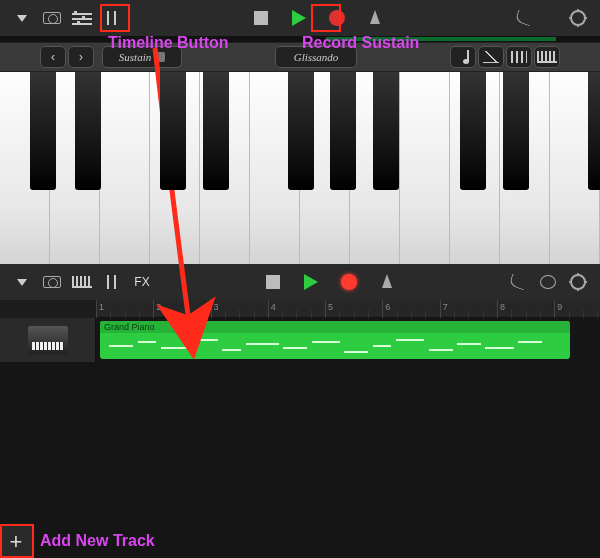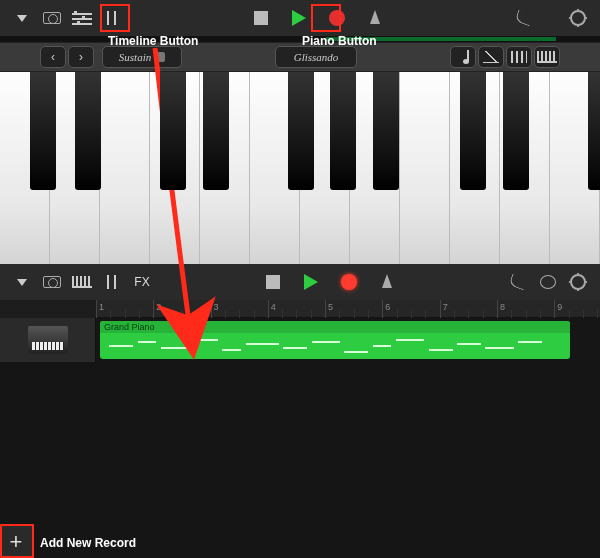--- a/index.html
+++ b/index.html
@@ -61,22 +61,22 @@
     border-left: 5px solid transparent;
     border-right: 5px solid transparent;
   }
   .highlight-box {
     position: absolute;
     border: 2px solid #ff2a1a;
     pointer-events: none;
   }
   .annot-label {
     position: absolute;
-    color: #ffffff;
-    font-size: 12px;
+    color: #d946ef;
+    font-size: 16px;
     font-weight: 600;
     pointer-events: none;
   }
   
   .mini-ruler {
     height: 6px;
     background: #121212;
     position: relative;
   }
   .mini-ruler .seg {
@@ -401,21 +401,21 @@
     <div class="blackkey" style="left:373px"></div>
     <div class="blackkey" style="left:460px"></div>
     <div class="blackkey" style="left:503px"></div>
     <div class="blackkey" style="left:588px"></div>
   </div>
 
   <div class="highlight-box" style="left:100px; top:4px; width:30px; height:28px;"></div>
   <div class="annot-label" style="left:108px; top:34px;">Timeline Button</div>
 
   <div class="highlight-box" style="left:311px; top:4px; width:30px; height:28px;"></div>
-  <div class="annot-label" style="left:302px; top:34px;">Piano Button</div>
+  <div class="annot-label" style="left:302px; top:34px;">Record Sustain</div>
 </div>
 
 <div class="view-bottom">
 
   <div class="toolbar">
     <div class="tb-btn">
         <div class="triangle-down"></div>
       </div>
     <div class="tb-btn">
         <div class="camera-ic"></div>
@@ -534,21 +534,21 @@
     </div>
   </div>
 
   <div class="empty-area"></div>
 
   <div class="add-track">
     <span>+</span>
   </div>
 
   <div class="highlight-box" style="left:0px; bottom:0px; width:34px; height:34px;"></div>
-  <div class="annot-label" style="left:40px; bottom:8px;">Add New Record</div>
+  <div class="annot-label" style="left:40px; bottom:8px;">Add New Track</div>
 </div>
 
 <svg class="arrow-svg" style="left:0; top:0;" width="600" height="558">
   <defs>
     <marker id="ah" markerWidth="12" markerHeight="12" refX="6" refY="6" orient="auto">
       <path d="M0,0 L12,6 L0,12 L3,6 Z" fill="#ff2a1a"></path>
     </marker>
   </defs>
   <path d="M155,48 Q170,180 190,330" stroke="#ff2a1a" stroke-width="5" fill="none" marker-end="url(#ah)"></path>
 </svg>

